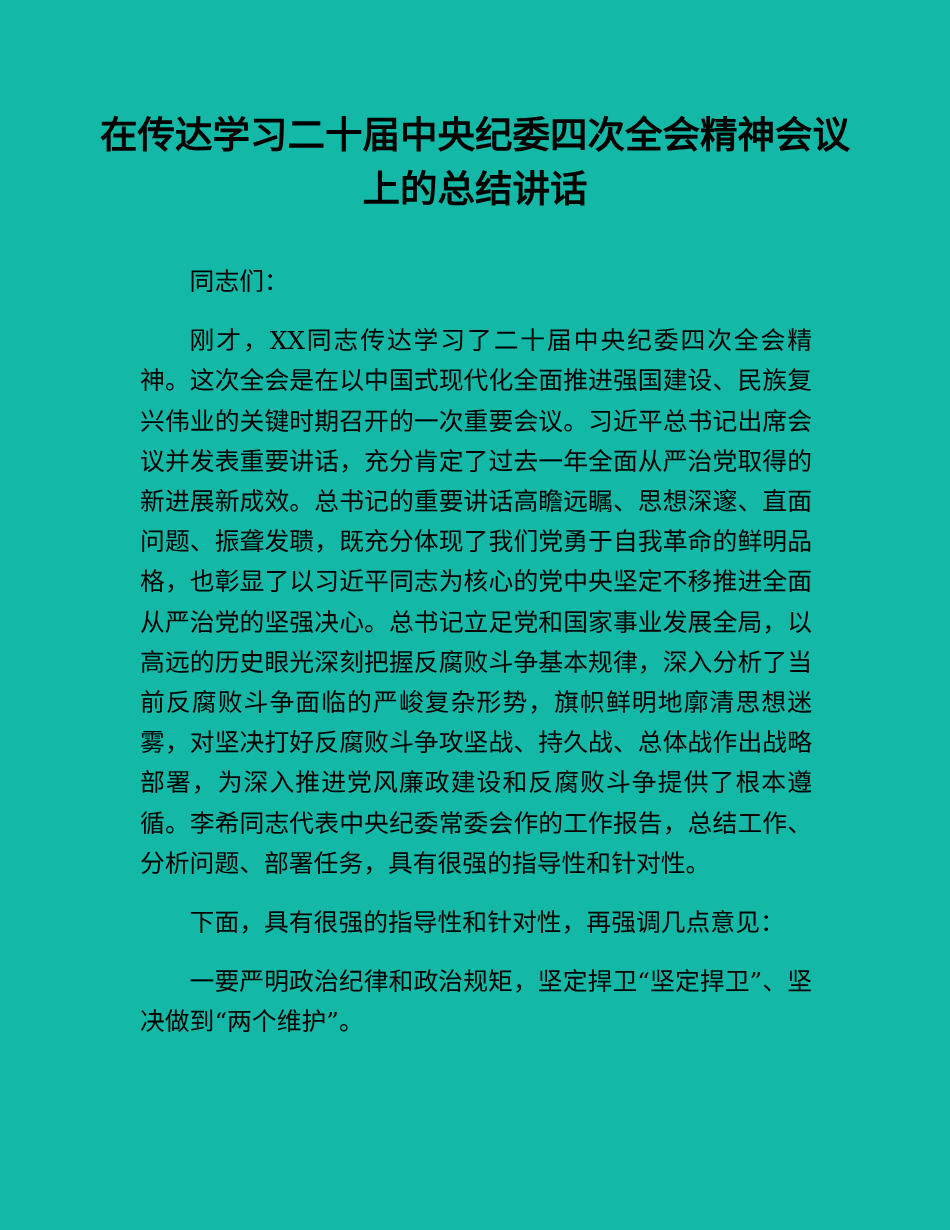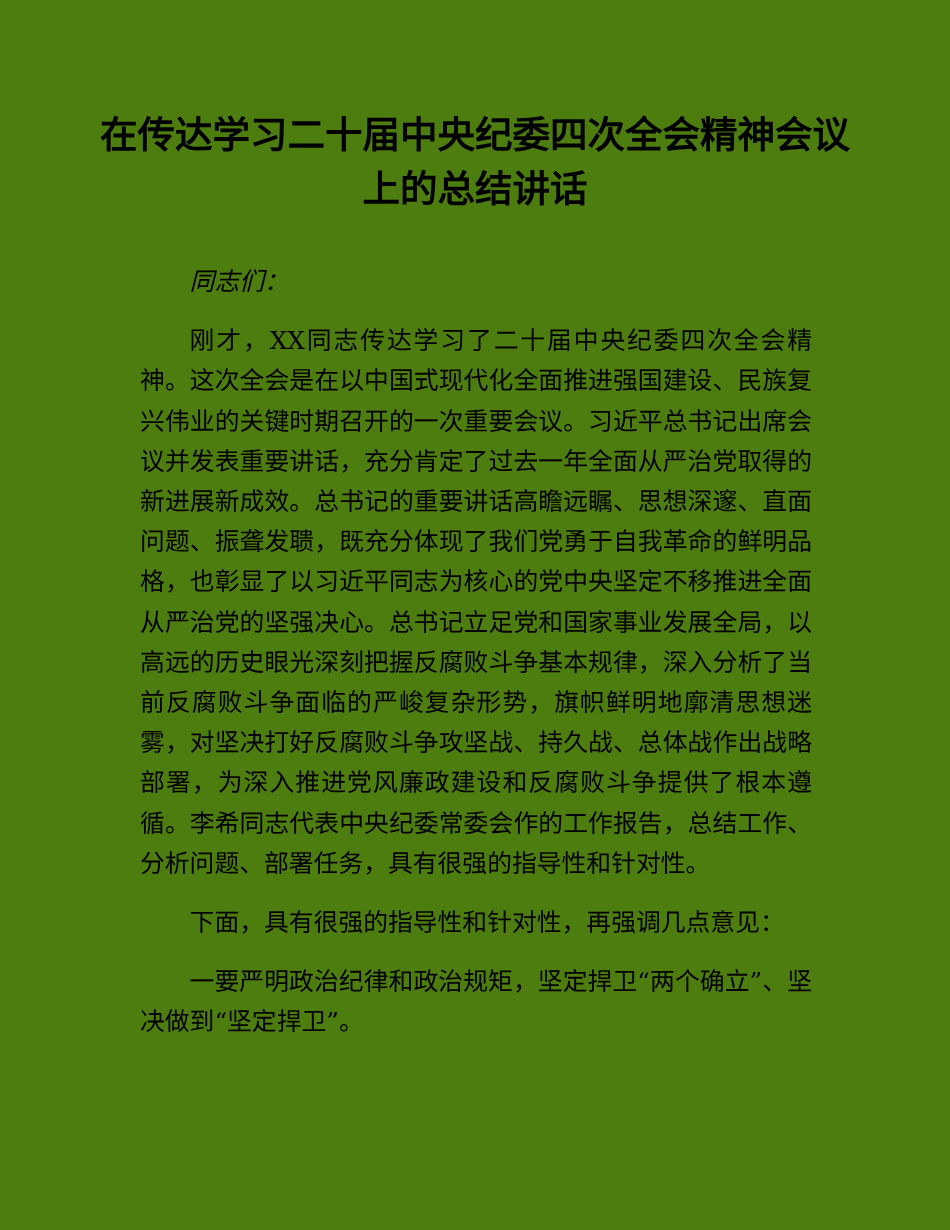--- a/index.html
+++ b/index.html
@@ -15,21 +15,21 @@
     font-family: "DejaVu Serif", "Liberation Serif", serif;
     color: #000000;
     -webkit-font-smoothing: antialiased;
   }
 
   .page {
     position: relative;
     box-sizing: border-box;
     width: 950px;
     height: 1230px;
-    background: #4d7c0f;
+    background: #14b8a6;
     padding: 0;
   }
 
   
   .doc-title {
     box-sizing: border-box;
     width: 100%;
     padding: 0 100px;
     margin: 0;
     padding-top: 108px;
@@ -67,36 +67,36 @@
 
   .para.indent {
     text-indent: 2em;
   }
 
   .para + .para {
     margin-top: 16px;
   }
 
   
-  .gap-salutation { margin-bottom: 19px; font-style: italic; }
+  .gap-salutation { margin-bottom: 19px; }
   .gap-after-p1   { margin-bottom: 19px; }
   .gap-after-p2   { margin-bottom: 19px; }
 </style>
 </head>
 <body>
 
 <div class="page">
 
   <h1 class="doc-title">在传达学习二十届中央纪委四次全会精神会议上的总结讲话</h1>
 
   <div class="doc-body">
 
     <p class="para indent gap-salutation">同志们：</p>
 
     <p class="para indent gap-after-p1">刚才，XX同志传达学习了二十届中央纪委四次全会精神。这次全会是在以中国式现代化全面推进强国建设、民族复兴伟业的关键时期召开的一次重要会议。习近平总书记出席会议并发表重要讲话，充分肯定了过去一年全面从严治党取得的新进展新成效。总书记的重要讲话高瞻远瞩、思想深邃、直面问题、振聋发聩，既充分体现了我们党勇于自我革命的鲜明品格，也彰显了以习近平同志为核心的党中央坚定不移推进全面从严治党的坚强决心。总书记立足党和国家事业发展全局，以高远的历史眼光深刻把握反腐败斗争基本规律，深入分析了当前反腐败斗争面临的严峻复杂形势，旗帜鲜明地廓清思想迷雾，对坚决打好反腐败斗争攻坚战、持久战、总体战作出战略部署，为深入推进党风廉政建设和反腐败斗争提供了根本遵循。李希同志代表中央纪委常委会作的工作报告，总结工作、分析问题、部署任务，具有很强的指导性和针对性。</p>
 
     <p class="para indent gap-after-p2">下面，具有很强的指导性和针对性，再强调几点意见：</p>
 
-    <p class="para indent">一要严明政治纪律和政治规矩，坚定捍卫“两个确立”、坚决做到“坚定捍卫”。</p>
+    <p class="para indent">一要严明政治纪律和政治规矩，坚定捍卫“坚定捍卫”、坚决做到“两个维护”。</p>
 
   </div>
 
 </div>
 
 </body></html>

